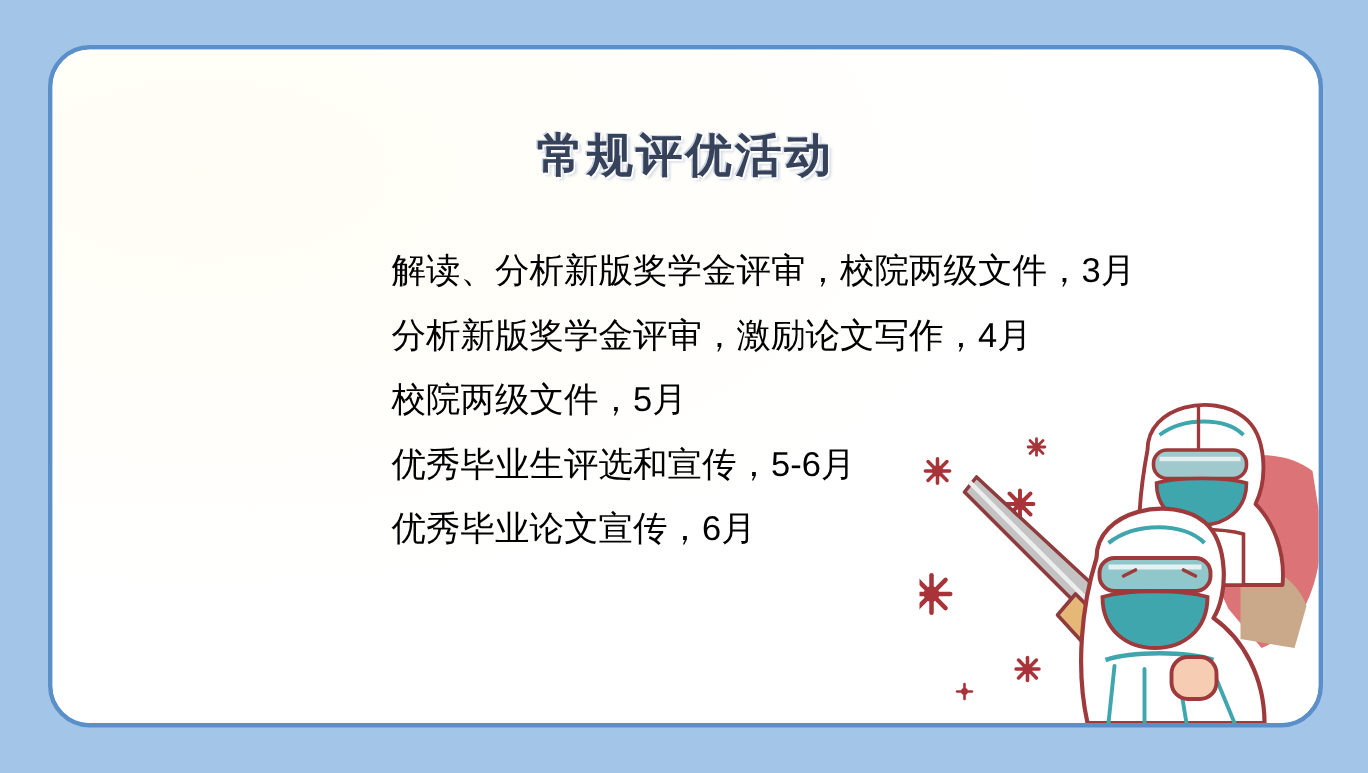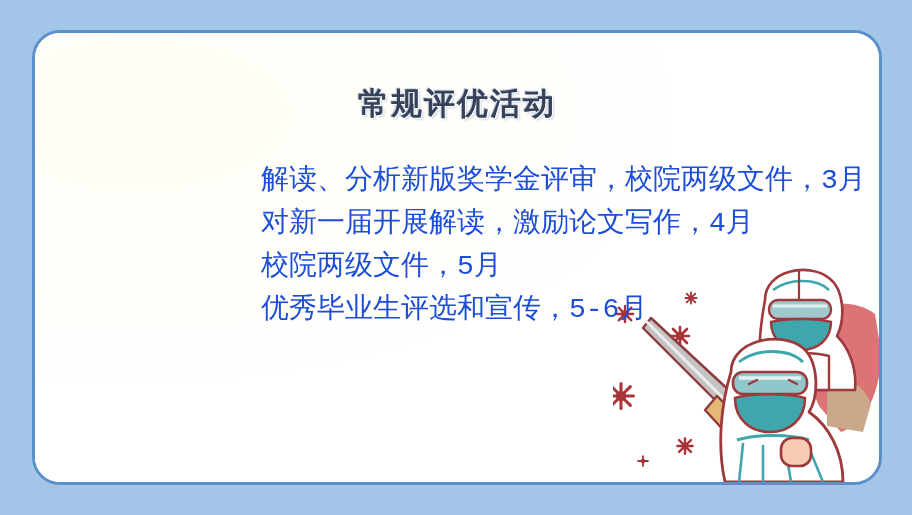--- a/index.html
+++ b/index.html
@@ -56,25 +56,25 @@
   }
   .lead-line{
     font-size:22px;
     color:#2e2e2e;
     line-height:1.1;
     margin-bottom:20px;
     font-family:"DejaVu Sans","Liberation Sans",sans-serif;
   }
   .detail-list{ list-style:none; padding-left:73px; }
   .detail-item{
-    font-size:28px;
-    color:#1d4ed8;
+    font-size:23px;
+    color:#000000;
     line-height:43px;
     white-space:nowrap;
-    font-family:Liberation Mono, monospace;
+    font-family:Liberation Sans, sans-serif;
   }
 
   
   .corner-art{
     position:absolute;
     right:-4px; bottom:-4px;
     width:270px; height:230px;
     z-index:2;
     pointer-events:none;
   }
@@ -85,23 +85,24 @@
 
 <div class="slide-card">
 
   <h1 class="slide-title">常规评优活动</h1>
 
   <div class="body-block">
 
 
     <ul class="detail-list">
       <li class="detail-item">解读、分析新版奖学金评审，校院两级文件，3月</li>
-      <li class="detail-item">对新一届开展解读，激励论文写作，4月</li>
+      <li class="detail-item">分析新版奖学金评审，激励论文写作，4月</li>
       <li class="detail-item">校院两级文件，5月</li>
       <li class="detail-item">优秀毕业生评选和宣传，5-6月</li>
+      <li class="detail-item">优秀毕业论文宣传，6月</li>
     </ul>
 
   </div>
 
   <div class="corner-art">
     <svg viewBox="0 0 270 230" xmlns="http://www.w3.org/2000/svg">
 
       <g fill="#a8343a">
         <g transform="translate(12,58) scale(0.9)">
           <circle cx="0" cy="0" r="4.2"></circle>

